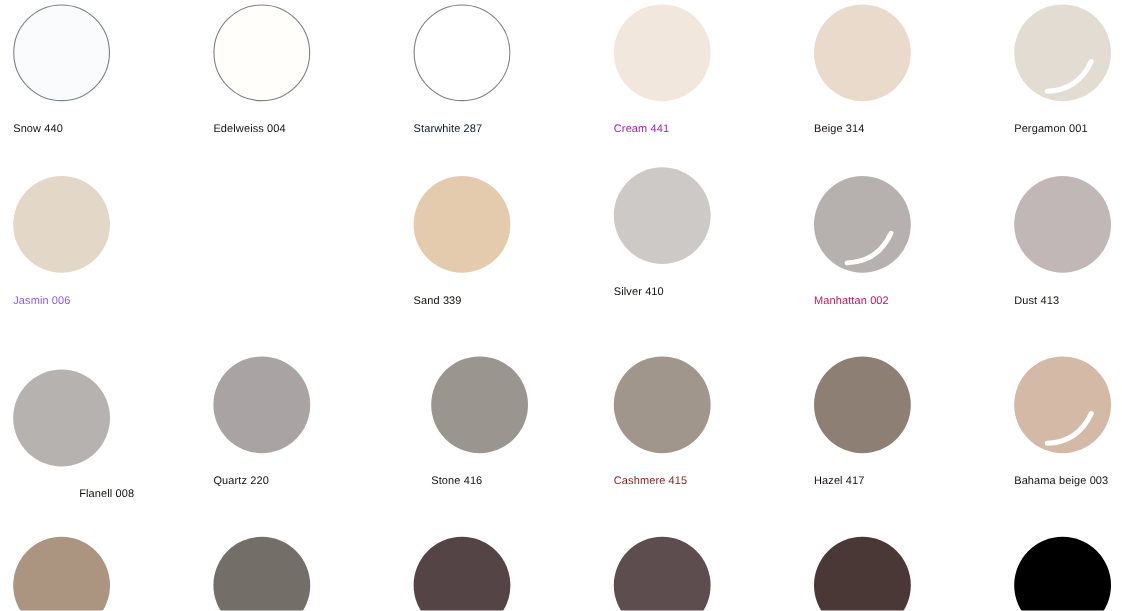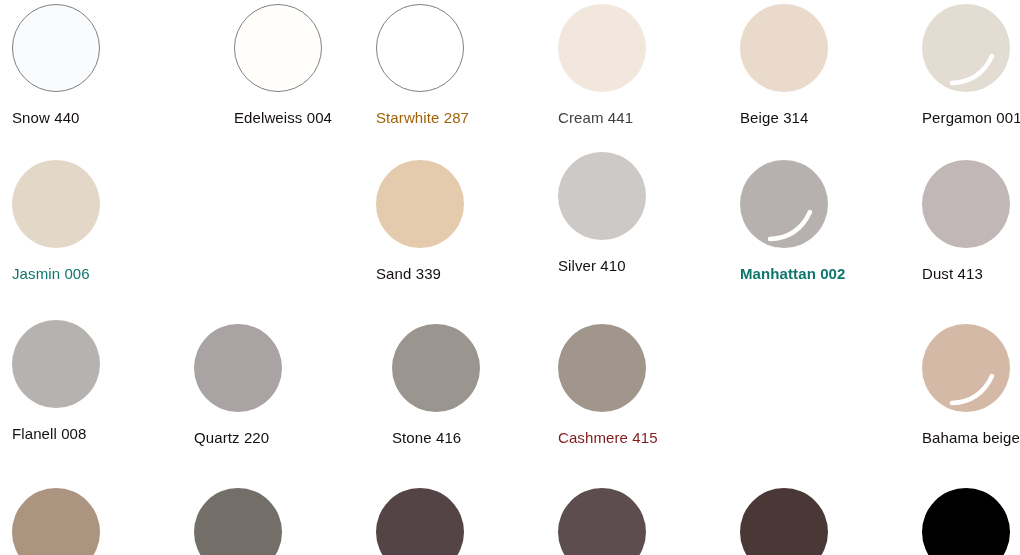--- a/index.html
+++ b/index.html
@@ -53,107 +53,107 @@
     position: absolute;
     left: 0;
     top: 0;
     width: 88px;
     height: 88px;
     pointer-events: none;
   }
 
   .swatch-label {
     margin-top: 18px;
-    font-size: 15px;
+    font-size: 10px;
     line-height: 16px;
     color: #15100f;
     letter-spacing: 0.1px;
     white-space: nowrap;
   }
 </style>
 </head>
 <body>
 
 <div id="swatch-grid" style="background: rgb(255, 255, 255);">
     <div class="swatch-cell" style="left: 12px; top: 4px;">
       <div class="swatch-disc-wrap">
         <div class="swatch-disc outlined" style="background: rgb(250, 251, 253); width: 88px; height: 88px; border-color: rgb(126, 128, 133);"></div>
       </div>
       <div class="swatch-label" style="color: rgb(21, 16, 15);">Snow 440</div>
     </div>
-    <div class="swatch-cell" style="left: 194px; top: 4px; margin-left: 40px;">
+    <div class="swatch-cell" style="left: 194px; top: 4px;">
       <div class="swatch-disc-wrap">
         <div class="swatch-disc outlined" style="background: rgb(255, 254, 251); width: 88px; height: 88px; border-color: rgb(126, 128, 133);"></div>
       </div>
       <div class="swatch-label" style="color: rgb(21, 16, 15);">Edelweiss 004</div>
     </div>
     <div class="swatch-cell" style="left: 376px; top: 4px;">
       <div class="swatch-disc-wrap">
         <div class="swatch-disc outlined" style="background: rgb(255, 255, 255); width: 88px; height: 88px; border-color: rgb(126, 128, 133);"></div>
         <svg class="swatch-gloss" width="88" height="88" viewBox="0 0 88 88">
           <path d="M30 79 Q58 78 70 52" fill="none" stroke="#ffffff" stroke-width="4.5" stroke-linecap="round"></path>
         </svg>
       </div>
-      <div class="swatch-label" style="color: #a16207;">Starwhite 287</div>
+      <div class="swatch-label" style="color: #0f172a;">Starwhite 287</div>
     </div>
     <div class="swatch-cell" style="left: 558px; top: 4px;">
       <div class="swatch-disc-wrap">
         <div class="swatch-disc" style="background: rgb(242, 231, 220); width: 88px; height: 88px;"></div>
       </div>
-      <div class="swatch-label" style="color: #404040;">Cream 441</div>
+      <div class="swatch-label" style="color: #a21caf;">Cream 441</div>
     </div>
     <div class="swatch-cell" style="left: 740px; top: 4px;">
       <div class="swatch-disc-wrap">
         <div class="swatch-disc" style="background: rgb(233, 218, 203); width: 88px; height: 88px;"></div>
       </div>
       <div class="swatch-label" style="color: rgb(21, 16, 15);">Beige 314</div>
     </div>
     <div class="swatch-cell" style="left: 922px; top: 4px;">
       <div class="swatch-disc-wrap">
         <div class="swatch-disc" style="background: rgb(227, 220, 211); width: 88px; height: 88px;"></div>
         <svg class="swatch-gloss" width="88" height="88" viewBox="0 0 88 88">
           <path d="M30 79 Q58 78 70 52" fill="none" stroke="#ffffff" stroke-width="4.5" stroke-linecap="round"></path>
         </svg>
       </div>
       <div class="swatch-label" style="color: rgb(21, 16, 15);">Pergamon 001</div>
     </div>
     <div class="swatch-cell" style="left: 12px; top: 160px;">
       <div class="swatch-disc-wrap">
         <div class="swatch-disc" style="background: rgb(227, 215, 199); width: 88px; height: 88px;"></div>
       </div>
-      <div class="swatch-label" style="color: #0f766e;">Jasmin 006</div>
+      <div class="swatch-label" style="color: #8b5cf6;">Jasmin 006</div>
     </div>
     <div class="swatch-cell" style="left: 376px; top: 160px;">
       <div class="swatch-disc-wrap">
         <div class="swatch-disc" style="background: rgb(229, 203, 173); width: 88px; height: 88px;"></div>
       </div>
       <div class="swatch-label" style="color: rgb(21, 16, 15);">Sand 339</div>
     </div>
     <div class="swatch-cell" style="left: 558px; top: 152px;">
       <div class="swatch-disc-wrap">
         <div class="swatch-disc" style="background: rgb(204, 201, 198); width: 88px; height: 88px;"></div>
       </div>
       <div class="swatch-label" style="color: rgb(21, 16, 15);">Silver 410</div>
     </div>
     <div class="swatch-cell" style="left: 740px; top: 160px;">
       <div class="swatch-disc-wrap">
         <div class="swatch-disc" style="background: rgb(182, 177, 174); width: 88px; height: 88px;"></div>
         <svg class="swatch-gloss" width="88" height="88" viewBox="0 0 88 88">
           <path d="M30 79 Q58 78 70 52" fill="none" stroke="#ffffff" stroke-width="4.5" stroke-linecap="round"></path>
         </svg>
       </div>
-      <div class="swatch-label" style="color: #0f766e; font-weight: bold;">Manhattan 002</div>
+      <div class="swatch-label" style="color: #be185d;">Manhattan 002</div>
     </div>
     <div class="swatch-cell" style="left: 922px; top: 160px;">
       <div class="swatch-disc-wrap">
         <div class="swatch-disc" style="background: rgb(194, 183, 183); width: 88px; height: 88px;"></div>
       </div>
       <div class="swatch-label" style="color: rgb(21, 16, 15);">Dust 413</div>
     </div>
-    <div class="swatch-cell" style="left: 12px; top: 320px;">
+    <div class="swatch-cell" style="left: 12px; top: 336px; text-align: center;">
       <div class="swatch-disc-wrap">
         <div class="swatch-disc" style="background: rgb(181, 178, 176); width: 88px; height: 88px;"></div>
       </div>
       <div class="swatch-label" style="color: rgb(21, 16, 15);">Flanell 008</div>
     </div>
     <div class="swatch-cell" style="left: 194px; top: 324px;">
       <div class="swatch-disc-wrap">
         <div class="swatch-disc" style="background: rgb(169, 163, 163); width: 88px; height: 88px;"></div>
       </div>
       <div class="swatch-label" style="color: rgb(21, 16, 15);">Quartz 220</div>
@@ -163,20 +163,26 @@
         <div class="swatch-disc" style="background: rgb(154, 150, 143); width: 88px; height: 88px;"></div>
       </div>
       <div class="swatch-label" style="color: rgb(21, 16, 15);">Stone 416</div>
     </div>
     <div class="swatch-cell" style="left: 558px; top: 324px;">
       <div class="swatch-disc-wrap">
         <div class="swatch-disc" style="background: rgb(161, 150, 139); width: 88px; height: 88px;"></div>
       </div>
       <div class="swatch-label" style="color: #7f1d1d;">Cashmere 415</div>
     </div>
+    <div class="swatch-cell" style="left: 740px; top: 324px;">
+      <div class="swatch-disc-wrap">
+        <div class="swatch-disc" style="background: rgb(142, 127, 116); width: 88px; height: 88px;"></div>
+      </div>
+      <div class="swatch-label" style="color: rgb(21, 16, 15);">Hazel 417</div>
+    </div>
     <div class="swatch-cell" style="left: 922px; top: 324px;">
       <div class="swatch-disc-wrap">
         <div class="swatch-disc" style="background: rgb(211, 185, 166); width: 88px; height: 88px;"></div>
         <svg class="swatch-gloss" width="88" height="88" viewBox="0 0 88 88">
           <path d="M30 79 Q58 78 70 52" fill="none" stroke="#ffffff" stroke-width="4.5" stroke-linecap="round"></path>
         </svg>
       </div>
       <div class="swatch-label" style="color: rgb(21, 16, 15);">Bahama beige 003</div>
     </div>
     <div class="swatch-cell" style="left: 12px; top: 488px;">

